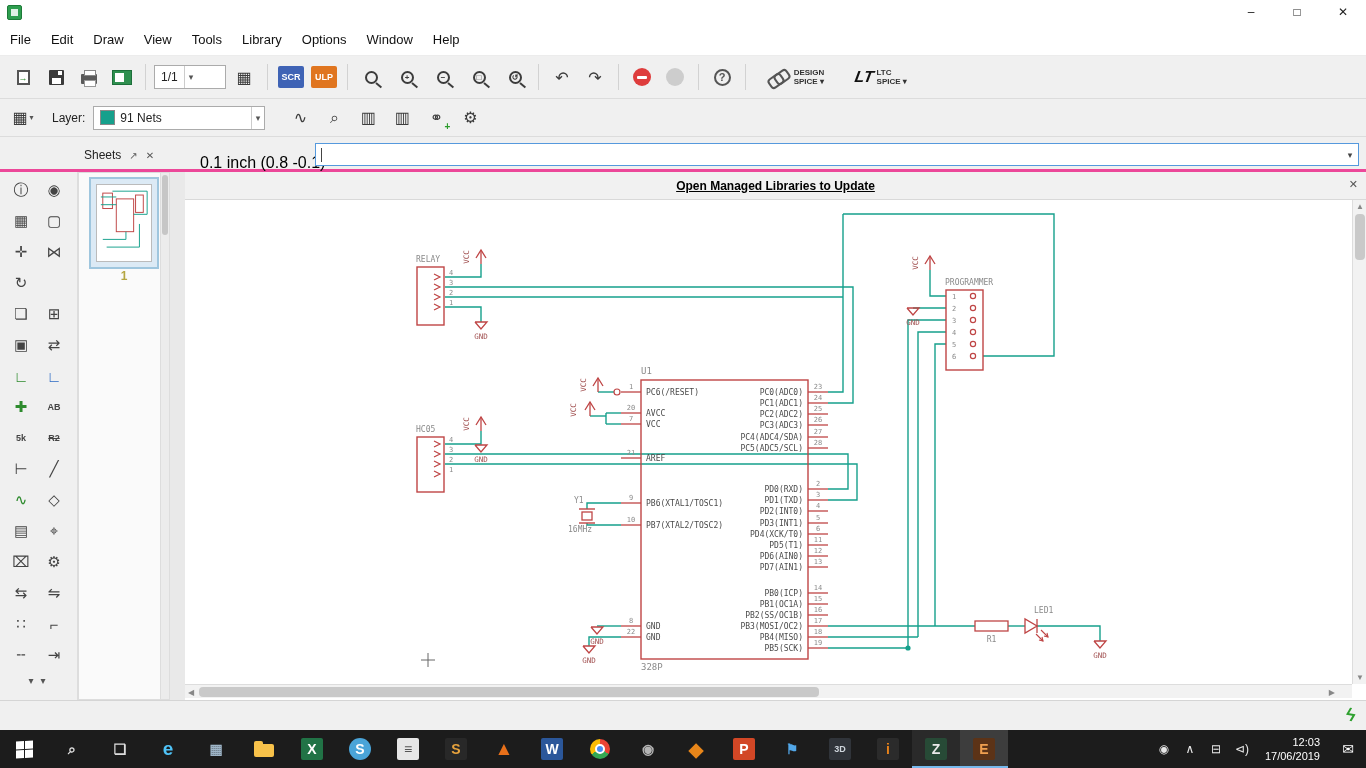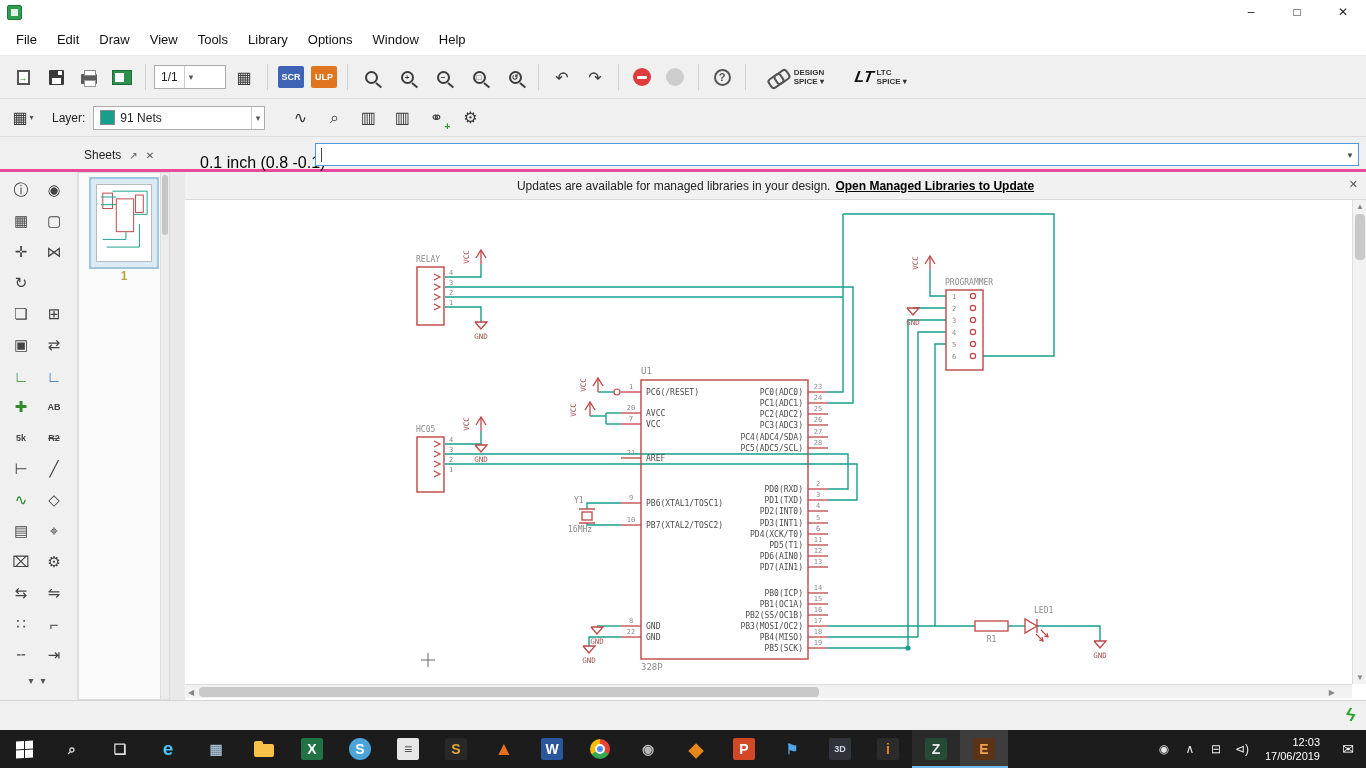--- a/index.html
+++ b/index.html
@@ -6,21 +6,21 @@
 html,body{width:1366px;height:768px;overflow:hidden}
 body{font-family:"Liberation Sans",sans-serif;background:#fff;position:relative;font-size:12px;color:#111}
 
 .titlebar{position:absolute;left:0;top:0;width:1366px;height:24px;background:#fff;display:flex;align-items:center}
 .app-ico{width:15px;height:15px;margin-left:7px;background:#2e9e4f;border:1px solid #1d7a38;border-radius:2px;position:relative}
 .app-ico::after{content:"";position:absolute;inset:3px;background:#fff;opacity:.85}
 .title-text{font-size:12px;margin-left:7px;color:#000}
 .win-controls{margin-left:auto;display:flex;height:100%}
 .win-btn{width:46px;height:100%;display:flex;align-items:center;justify-content:center;font-size:12px;color:#222;cursor:default}
 
-.menubar{position:absolute;top:24px;left:0;width:100%;height:32px;background:#fff;display:flex;align-items:center;padding-left:6px;border-bottom:1px solid #ececec}
+.menubar{position:absolute;top:24px;left:0;width:100%;height:32px;background:#fff;display:flex;align-items:center;padding-left:0;border-bottom:1px solid #ececec}
 .menu-item{padding:0 10px;font-size:13px;line-height:32px;color:#111}
 
 .toolbar1{position:absolute;top:56px;left:0;width:100%;height:43px;background:#f0f0f0;border-bottom:1px solid #dcdcdc;display:flex;align-items:center;padding:0 8px;gap:3px}
 .toolbar2{position:absolute;top:99px;left:0;width:100%;height:38px;background:#f0f0f0;border-bottom:1px solid #dcdcdc;display:flex;align-items:center;padding:0 8px;gap:4px}
 .tbtn{min-width:30px;height:30px;display:flex;align-items:center;justify-content:center;font-size:16px;color:#3c3c3c;position:relative}
 .tsep{width:1px;height:26px;background:#d2d2d2;margin:0 5px}
 .select{height:24px;background:#fff;border:1px solid #ababab;display:flex;align-items:center;font-size:12px;padding:0 0 0 6px;color:#222}
 .select .arrow{margin-left:6px;font-size:9px;color:#555;border-left:1px solid #ccc;height:100%;display:flex;align-items:center;padding:0 4px}
 .scrbtn{width:26px;height:22px;border-radius:2px;color:#fff;font-size:9px;font-weight:bold;display:flex;align-items:center;justify-content:center}
 .scr{background:#3f63b5}.ulp{background:#e0751f}
@@ -317,21 +317,20 @@
   </div>
   <div class="sheet-num">1</div>
   <div class="panel-scroll">
       <i></i>
     </div>
 </div>
 <div class="panel-gap"></div>
 
 <div class="rightcol">
   <div class="notif">
-    <span>Updates are available for managed libraries in your design.</span>
     <span class="nlink">Open Managed Libraries to Update</span>
     <span class="nclose">✕</span>
   </div>
   <div class="canvas">
     <svg width="1167" height="484" viewBox="0 0 1167 484">
         <polyline points="260,77 296,77 296,64" fill="none" stroke="#16a08c" stroke-width="1.4"></polyline>
         <polyline points="260,107 296,107 296,122" fill="none" stroke="#16a08c" stroke-width="1.4"></polyline>
         <polyline points="260,87 668,87 668,203 643,203" fill="none" stroke="#16a08c" stroke-width="1.4"></polyline>
         <polyline points="260,97 658,97" fill="none" stroke="#16a08c" stroke-width="1.4"></polyline>
         <polyline points="658,14 658,192 643,192" fill="none" stroke="#16a08c" stroke-width="1.4"></polyline>

